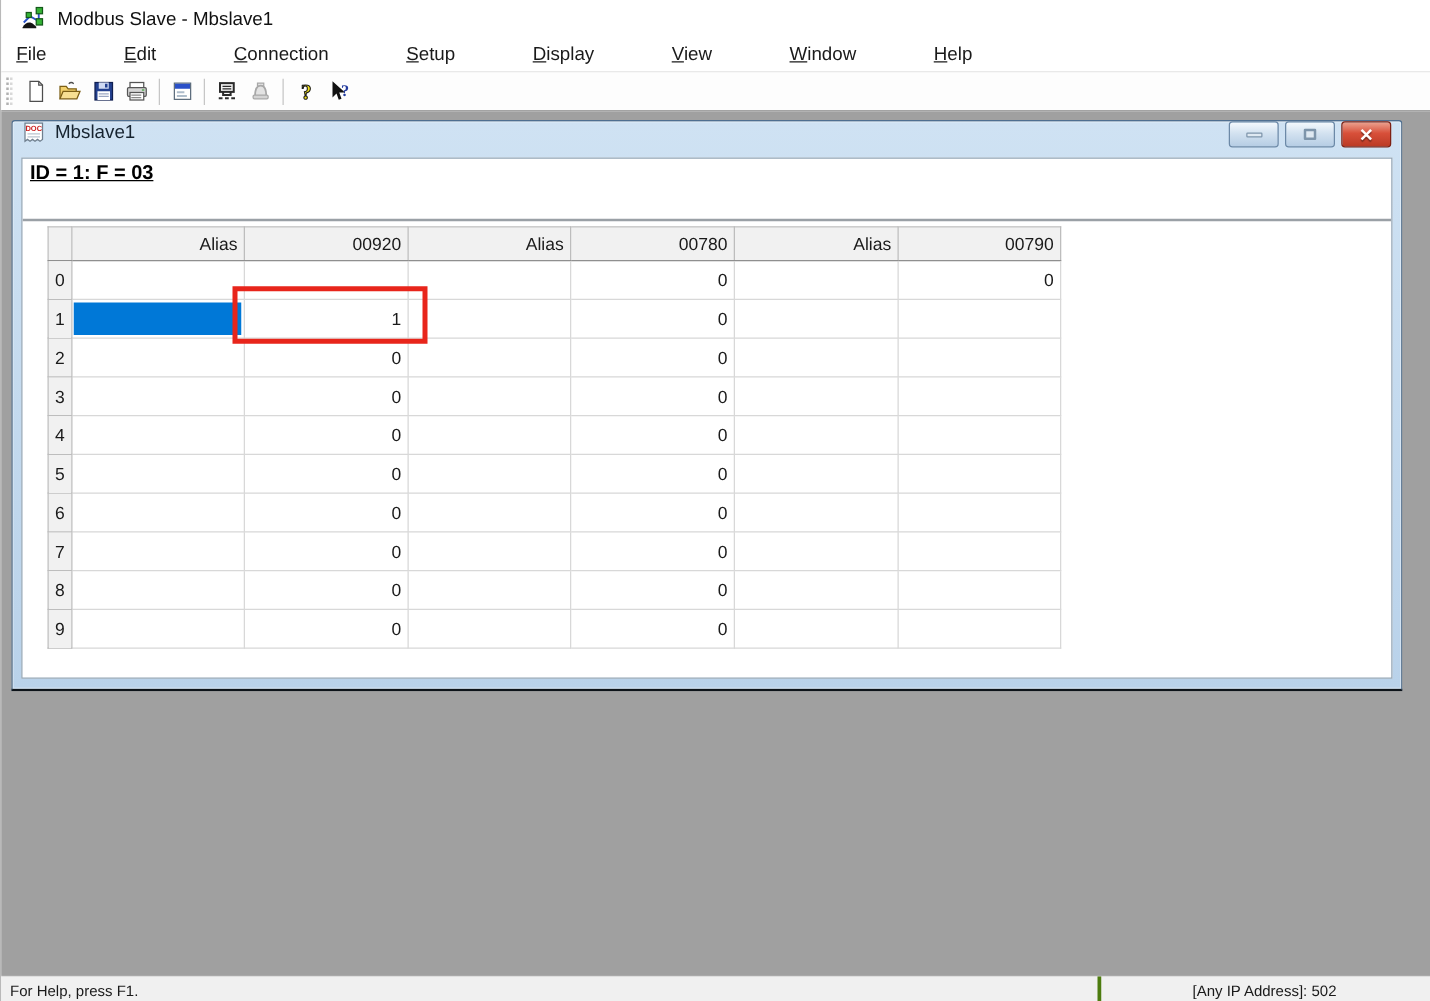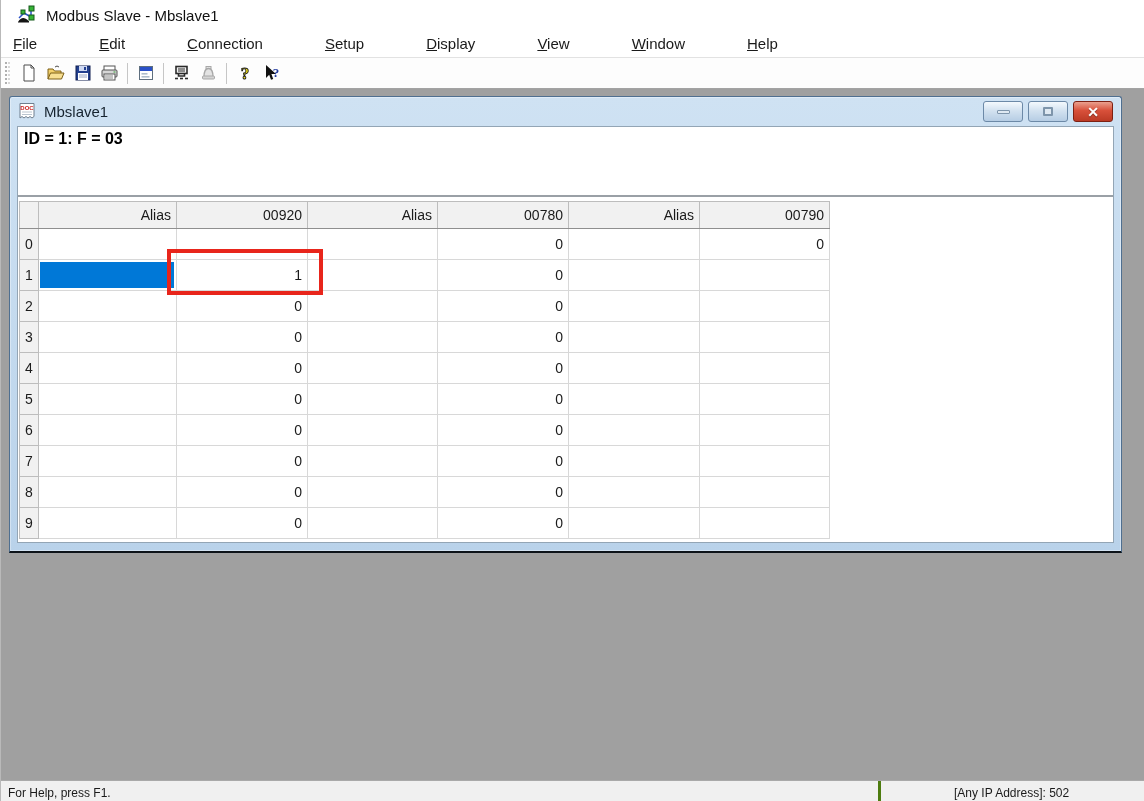--- a/index.html
+++ b/index.html
@@ -23,35 +23,35 @@
   .tb-sep { width:1px; height:21px; background:#c6c6c6; margin:0 4px; }
 
   
   .mdi { position:absolute; top:89px; left:0; right:0; bottom:21px; background:#a0a0a0; overflow:hidden; }
 
   
   .child { position:absolute; left:8px; top:7px; width:1113px; height:457px;
            background:linear-gradient(#cfe2f3,#b9d2ea); border:1px solid #4f6f90;
            border-bottom:2px solid #0d1319; border-radius:3px 3px 0 0; padding:0 7px 7px 7px;
            box-shadow:0 0 0 1px rgba(255,255,255,.35) inset; }
-  .child-titlebar { height:29px; display:flex; align-items:center; gap:7px; padding:0 1px; }
+  .child-titlebar { height:29px; display:flex; gap:7px; padding:0 1px; }
   .child-title { font-size:15px; color:#16232f; }
   .child-controls { margin-left:auto; display:flex; gap:5px; }
   .cbtn { width:40px; height:21px; border-radius:3px; display:flex; align-items:center; justify-content:center;
           background:linear-gradient(#f4f9fd,#d3e2f0 45%,#b6cde4); border:1px solid #68твор87a8; }
   .cbtn { border:1px solid #6c89a7; }
   .cbtn .bar { width:13px; height:4px; background:#dfe9f2; border:1px solid #7e95ab; border-radius:1px; }
   .cbtn .box { width:10px; height:9px; background:#dfe9f2; border:2px solid #7e95ab; border-radius:1px; }
   .cbtn.close { background:linear-gradient(#eaa08e,#d8503a 45%,#bb3a25); border:1px solid #7d2013; }
   .cbtn.close .x { color:#fff; font-weight:bold; font-size:14px; line-height:1; text-shadow:0 1px 1px rgba(0,0,0,.4); }
 
   .child-content { background:#fff; height:417px; border:1px solid #93a5b5; overflow:hidden; }
-  .id-pane { height:70px; padding:3px 6px; font-size:16px; font-weight:bold; color:#000;
-             border-bottom:2px solid #9aa0a6; }
-  .grid-pane { padding-top:4px; }
+  .id-pane { height:50px; padding:3px 6px; font-size:16px; font-weight:bold; color:#000;
+             border-bottom:2px solid #9aa0a6;text-decoration:underline; }
+  .grid-pane { padding-top:4px;padding-left:19px; }
 
   
   table.grid { border-collapse:collapse; table-layout:fixed; margin-left:1px; font-size:14px; color:#1b1b1b;
                border:1px solid #9e9e9e; background:#fff; }
   table.grid th { height:27px; background:#f1f1f1; border:1px solid #bdbdbd; border-bottom:1px solid #8f8f8f;
                   font-weight:normal; text-align:right; padding-right:5px; color:#1a1a1a; }
   table.grid td { height:31px; border:1px solid #d8d8d8; text-align:right; padding-right:5px; position:relative; }
   table.grid td.rowhdr { background:#f1f1f1; border:1px solid #bdbdbd; text-align:center; padding:0; }
   .sel-fill { position:absolute; top:2px; bottom:2px; left:1px; right:2px; background:#0078d7; }
   .red-box { position:absolute; top:-11px; left:-10px; right:-16px; bottom:-5px;

